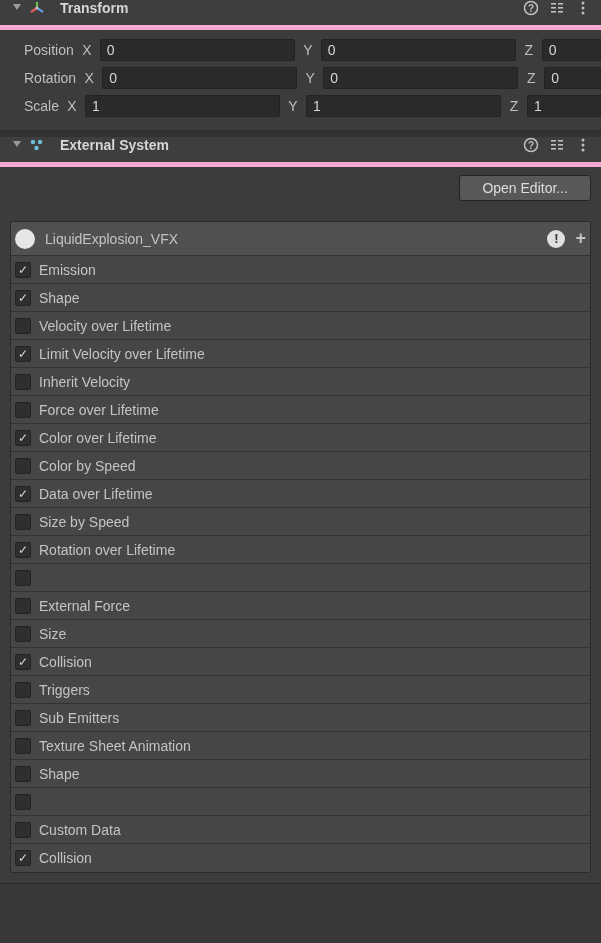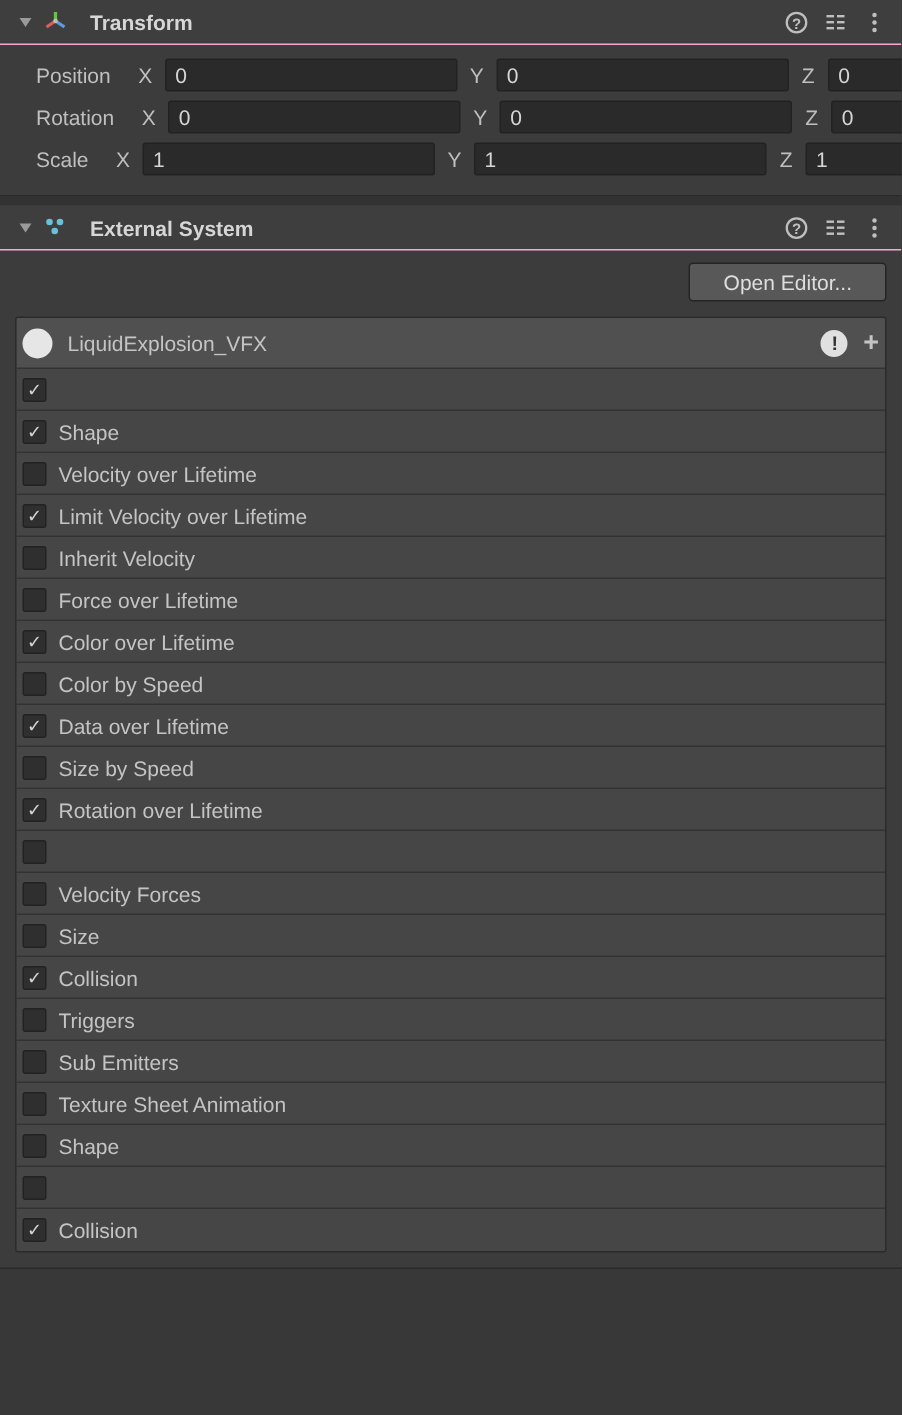--- a/index.html
+++ b/index.html
@@ -1,36 +1,36 @@
 <!DOCTYPE html>
 <html><head>
 <meta charset="utf-8">
 <style>
 * { margin: 0; padding: 0; box-sizing: border-box; font-family: -apple-system, "Segoe UI", Arial, sans-serif; }
 body { width: 601px; height: 943px; background: #383838; overflow: hidden; color: #c4c4c4; font-size: 14px; }
 
 .component { background: #3c3c3c; border-bottom: 1px solid #2a2a2a; }
 
-.component-header { display: flex; align-items: center; height: 30px; padding: 0 10px; background: #3e3e3e; border-bottom: 1px solid #f9a8d4; }
+.component-header { display: flex; align-items: flex-start; height: 30px; padding: 0 10px; background: #3e3e3e; border-bottom: 5px solid #f9a8d4; }
 .foldout { width: 14px; height: 14px; margin-right: 4px; display: flex; align-items: center; justify-content: center; cursor: pointer; }
 .foldout svg { width: 10px; height: 10px; }
 .comp-icon { width: 18px; height: 18px; margin-right: 14px; display: flex; align-items: center; justify-content: center; }
 .comp-title { font-weight: 600; color: #d6d6d6; flex: 1; }
 .header-icons { display: flex; gap: 10px; align-items: center; }
 .header-icons .hicon { width: 16px; height: 16px; display: flex; align-items: center; justify-content: center; cursor: pointer; color: #bfbfbf; }
 
 .transform-body { padding: 6px 10px 10px 10px; }
-.prop-row { display: flex; align-items: center; height: 28px; gap: 16px; }
+.prop-row { display: flex; align-items: center; height: 28px; gap: 6px; }
 .prop-label { width: 210px; color: #bfbfbf; padding-left: 14px; }
 .axis-group { display: flex; align-items: center; flex: 1; gap: 6px; }
 .axis-label { width: 14px; text-align: center; color: #bfbfbf; }
 .axis-input { flex: 1; height: 22px; background: #2a2a2a; border: 1px solid #222; color: #d6d6d6; padding: 0 6px; font-size: 14px; border-radius: 2px; }
 
 .ps-body { padding: 8px 10px 10px 10px; }
-.open-editor-row { display: flex; justify-content: flex-end; margin-bottom: 10px; }
+.open-editor-row { display: flex; justify-content: flex-end; margin-bottom: 20px; }
 .open-editor-btn { background: #585858; border: 1px solid #242424; color: #dedede; font-size: 14px; padding: 4px 22px; border-radius: 3px; cursor: pointer; }
 
 .module-list { border: 1px solid #2b2b2b; border-radius: 2px; overflow: hidden; }
 .module-row { display: flex; align-items: center; height: 28px; background: #464646; border-bottom: 1px solid #333; padding: 0 4px; gap: 8px; cursor: pointer; }
 .module-row:last-child { border-bottom: none; }
 .module-row.main { height: 34px; background: #505050; }
 .module-checkbox { width: 16px; height: 16px; border: 1px solid #222; background: #2f2f2f; border-radius: 2px; display: flex; align-items: center; justify-content: center; cursor: pointer; flex-shrink: 0; }
 .module-checkbox.checked::after { content: "✓"; color: #d6d6d6; font-size: 12px; line-height: 1; }
 .module-label { color: #c4c4c4; flex: 1; }
 .main-circle { width: 20px; height: 20px; border-radius: 50%; background: #e6e6e6; flex-shrink: 0; margin-right: 2px; }
@@ -174,20 +174,21 @@
         <span class="main-circle"></span>
         <span class="module-label">LiquidExplosion_VFX</span>
         <span class="main-right">
           <span class="warn">!</span>
           <span class="plus">+</span>
         </span>
       </div>
 
     <div class="module-row">
           <span class="module-checkbox checked"></span>
+          <span class="module-label">Emission</span>
         </div>
         <div class="module-row">
           <span class="module-checkbox checked"></span>
           <span class="module-label">Shape</span>
         </div>
         <div class="module-row">
           <span class="module-checkbox"></span>
           <span class="module-label">Velocity over Lifetime</span>
         </div>
         <div class="module-row">
@@ -220,21 +221,21 @@
         </div>
         <div class="module-row">
           <span class="module-checkbox checked"></span>
           <span class="module-label">Rotation over Lifetime</span>
         </div>
         <div class="module-row">
           <span class="module-checkbox"></span>
         </div>
         <div class="module-row">
           <span class="module-checkbox"></span>
-          <span class="module-label">Velocity Forces</span>
+          <span class="module-label">External Force</span>
         </div>
         <div class="module-row">
           <span class="module-checkbox"></span>
           <span class="module-label">Size</span>
         </div>
         <div class="module-row">
           <span class="module-checkbox checked"></span>
           <span class="module-label">Collision</span>
         </div>
         <div class="module-row">
@@ -250,18 +251,22 @@
           <span class="module-label">Texture Sheet Animation</span>
         </div>
         <div class="module-row">
           <span class="module-checkbox"></span>
           <span class="module-label">Shape</span>
         </div>
         <div class="module-row">
           <span class="module-checkbox"></span>
         </div>
         <div class="module-row">
+          <span class="module-checkbox"></span>
+          <span class="module-label">Custom Data</span>
+        </div>
+        <div class="module-row">
           <span class="module-checkbox checked"></span>
           <span class="module-label">Collision</span>
         </div>
       </div>
   </div>
 </div>
 
 </body></html>

